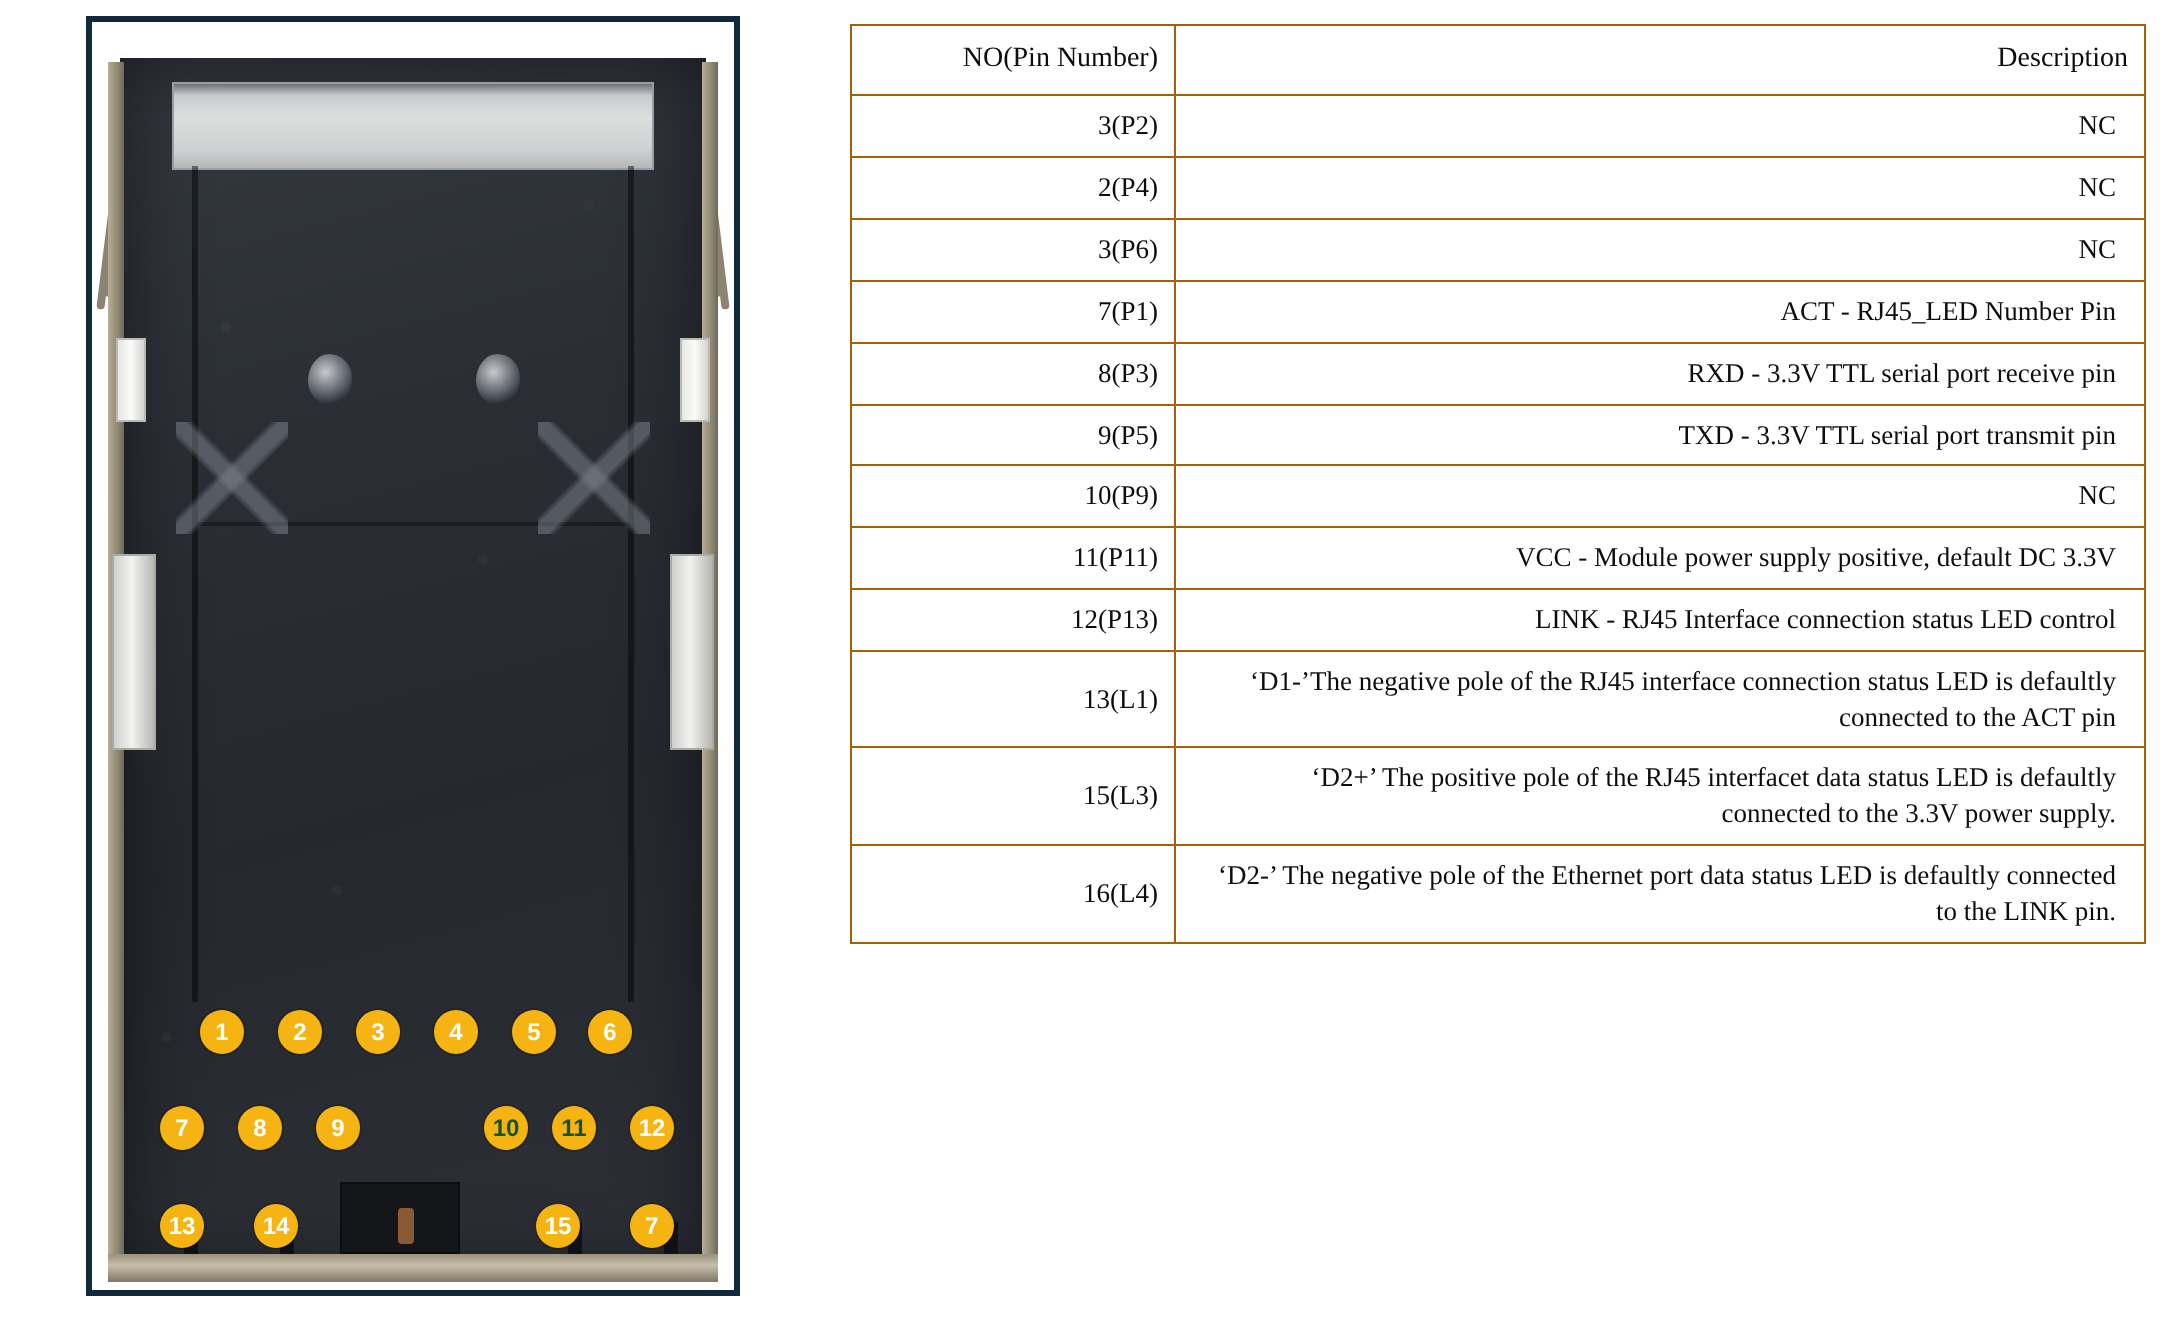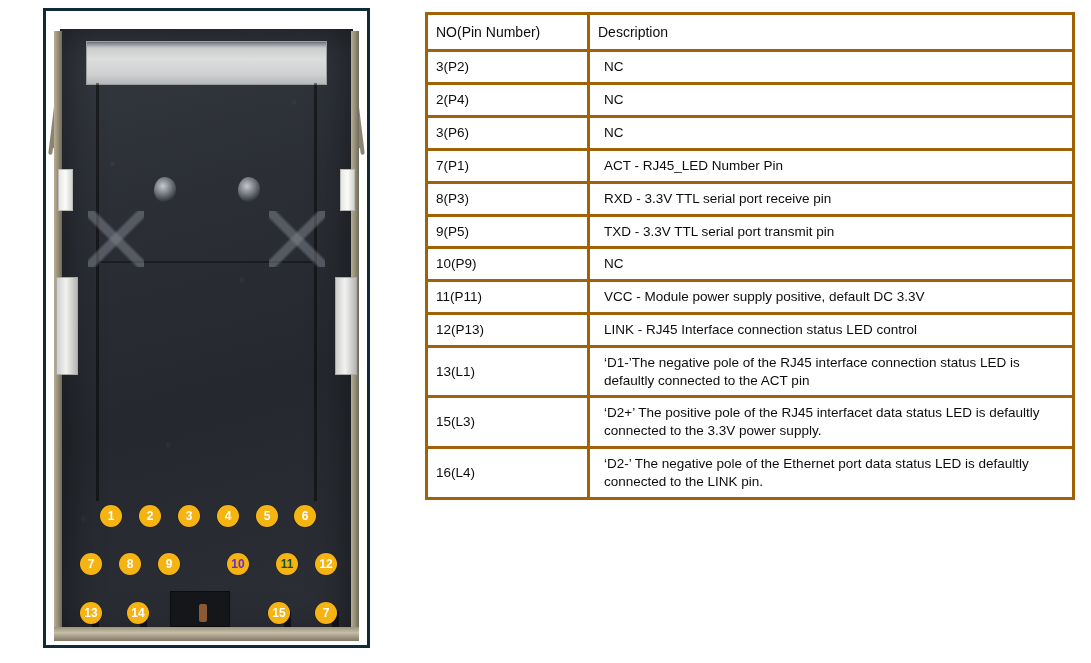--- a/index.html
+++ b/index.html
@@ -194,27 +194,28 @@
     width: 647px;
     border-collapse: collapse;
     table-layout: fixed;
     font-family: "Liberation Sans", sans-serif;
     color: #0d0d0d;
   }
   #pin-table col.c-no   { width: 162px; }
   #pin-table col.c-desc { width: 485px; }
   #pin-table th,
   #pin-table td {
-    border: 3px solid #a16207;
-    text-align: left;
+    border: 1px solid #a16207;
+    text-align: right;
     vertical-align: middle;
     padding: 6px 8px;
     font-size: 13.5px;
     font-weight: normal;
     line-height: 1.32;
+    font-family: Liberation Serif, serif;
   }
   #pin-table th {
     font-size: 14px;
     padding: 8px;
   }
   #pin-table td.desc {
     padding-left: 14px;
     padding-right: 14px;
   }
 </style>
@@ -268,21 +269,21 @@
   <div id="callout-layer">
       <div class="badge" style="left: 100px; top: 505px; background: rgb(245, 180, 17); color: rgb(255, 255, 255);">1</div>
       <div class="badge" style="left: 139px; top: 505px; background: rgb(245, 180, 17); color: rgb(255, 255, 255);">2</div>
       <div class="badge" style="left: 178px; top: 505px; background: rgb(245, 180, 17); color: rgb(255, 255, 255);">3</div>
       <div class="badge" style="left: 217px; top: 505px; background: rgb(245, 180, 17); color: rgb(255, 255, 255);">4</div>
       <div class="badge" style="left: 256px; top: 505px; background: rgb(245, 180, 17); color: rgb(255, 255, 255);">5</div>
       <div class="badge" style="left: 294px; top: 505px; background: rgb(245, 180, 17); color: rgb(255, 255, 255);">6</div>
       <div class="badge" style="left: 80px; top: 553px; background: rgb(245, 180, 17); color: rgb(255, 255, 255);">7</div>
       <div class="badge" style="left: 119px; top: 553px; background: rgb(245, 180, 17); color: rgb(255, 255, 255);">8</div>
       <div class="badge" style="left: 158px; top: 553px; background: rgb(245, 180, 17); color: rgb(255, 255, 255);">9</div>
-      <div class="badge" style="left: 227px; top: 553px; background: rgb(245, 180, 17); color: #6d28d9;">10</div>
+      <div class="badge" style="left: 242px; top: 553px; background: rgb(245, 180, 17); color: #14532d;">10</div>
       <div class="badge" style="left: 276px; top: 553px; background: rgb(245, 180, 17); color: #14532d;">11</div>
       <div class="badge" style="left: 315px; top: 553px; background: rgb(245, 180, 17); color: rgb(255, 255, 255);">12</div>
       <div class="badge" style="left: 80px; top: 602px; background: rgb(245, 180, 17); color: rgb(255, 255, 255);">13</div>
       <div class="badge" style="left: 127px; top: 602px; background: rgb(245, 180, 17); color: rgb(255, 255, 255);">14</div>
       <div class="badge" style="left: 268px; top: 602px; background: rgb(245, 180, 17); color: rgb(255, 255, 255);">15</div>
       <div class="badge" style="left: 315px; top: 602px; background: rgb(245, 180, 17); color: rgb(255, 255, 255);">7</div>
     </div>
 
   <table id="pin-table">
     <colgroup>

